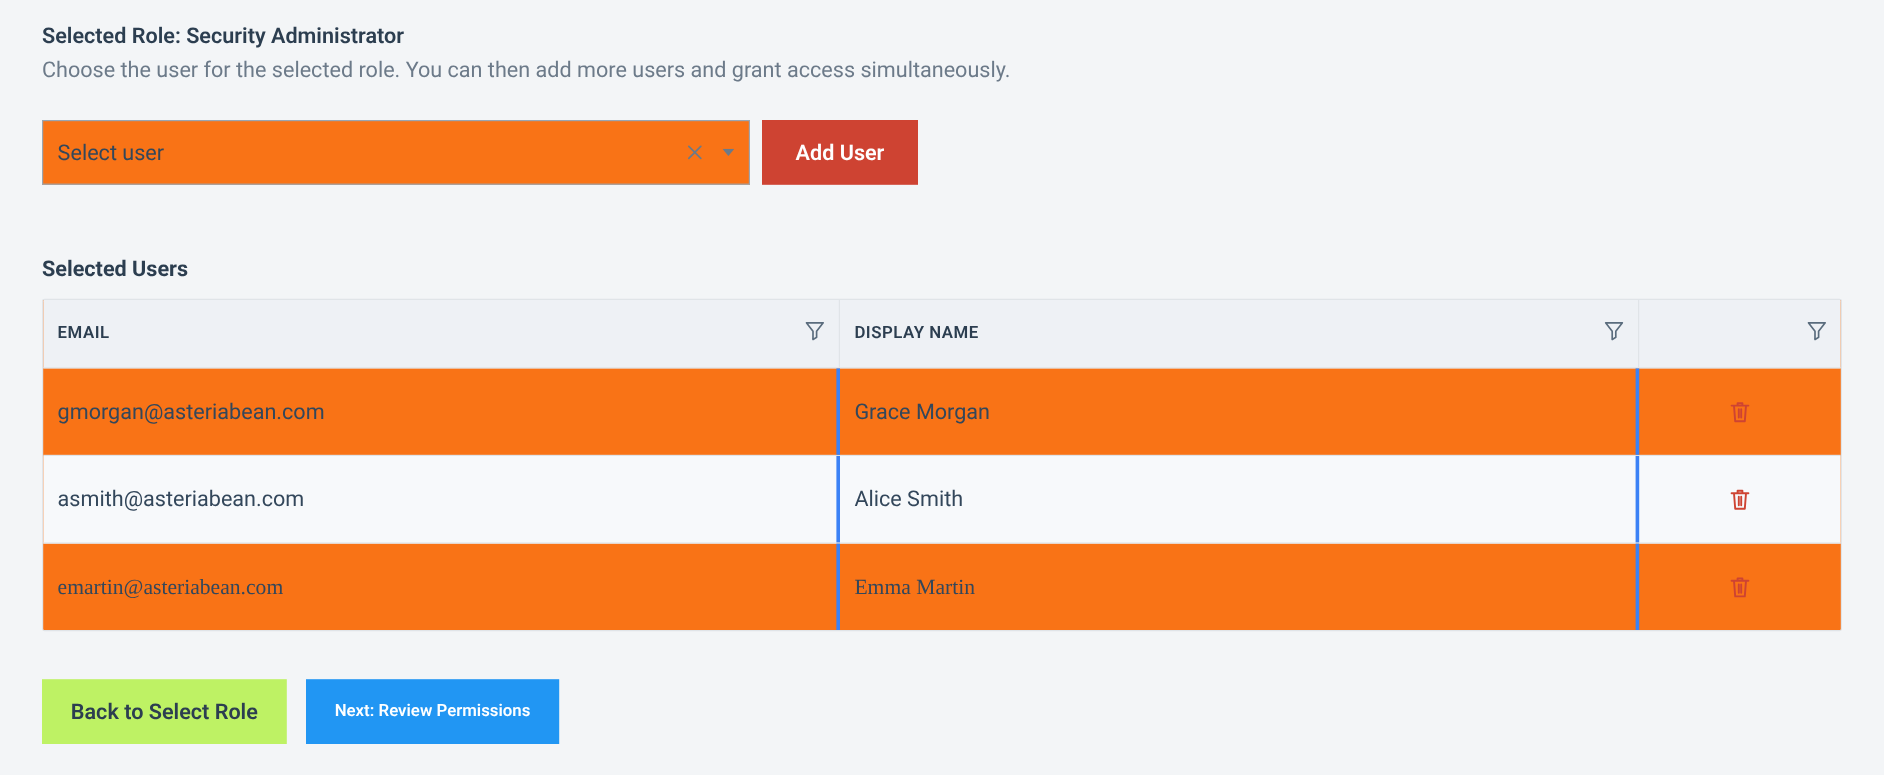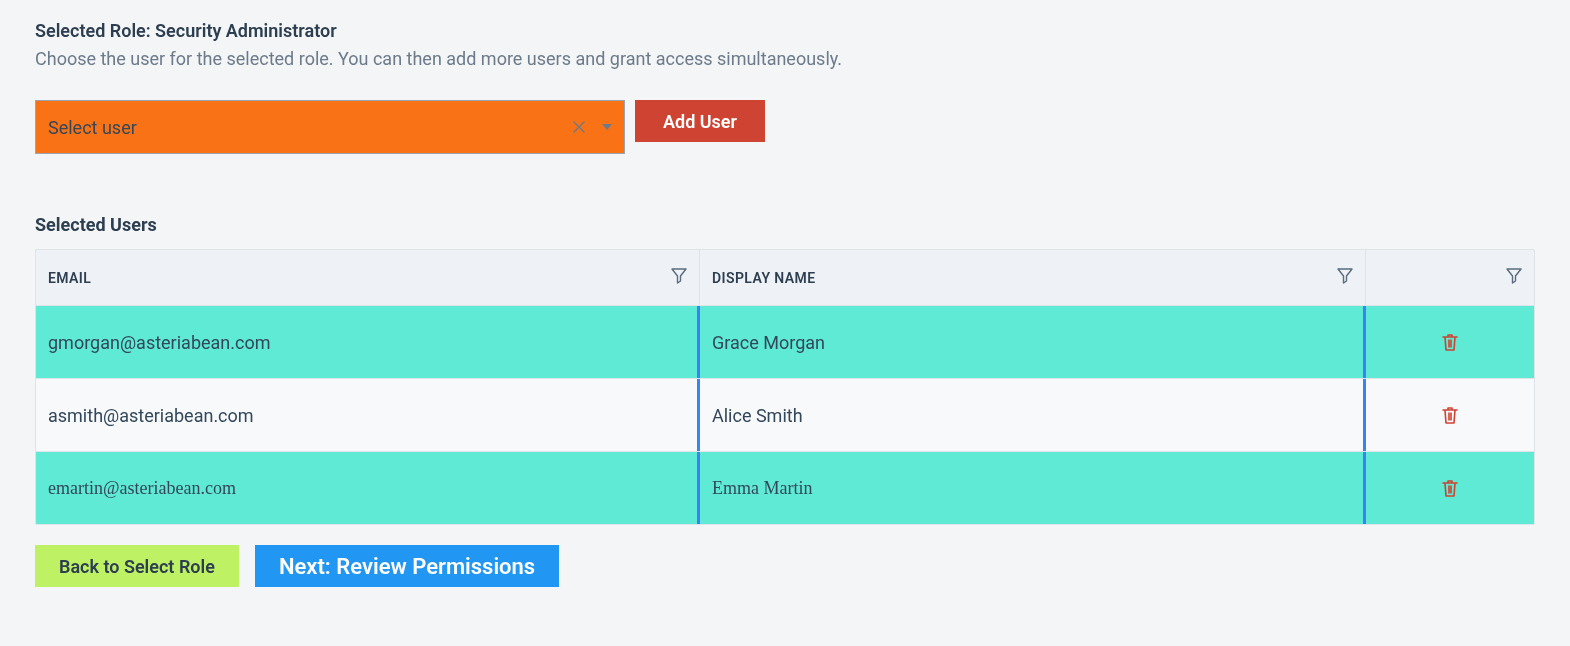--- a/index.html
+++ b/index.html
@@ -29,31 +29,31 @@
       border: 1px solid #9aa5b1;
       background: #f97316;
       display: flex;
       align-items: center;
       padding: 0 12px;
       cursor: pointer;
     }
     .dropdown-placeholder { flex: 1; color: #33475b; font-size: 18px; }
     .dropdown-icons { display: flex; align-items: center; gap: 16px; color: #6c7a89; }
     .dropdown-icons svg { display: block; }
-    .btn { border: none; font-weight: 600; cursor: pointer; font-family: inherit; height: 42px; }
+    .btn { border: none; font-weight: 600; cursor: pointer; font-family: inherit; height: 54px; }
     .btn-add { background: #CE4332; color: #fff; padding: 0 28px; font-size: 18px; }
     .btn-back { background: #bef264; color: #2c3e50; padding: 0 24px; font-size: 18px; }
-    .btn-next { background: #2196F3; color: #fff; padding: 0 24px; font-size: 22px; }
+    .btn-next { background: #2196F3; color: #fff; padding: 0 24px; font-size: 14px; }
     .selected-title { font-size: 18px; font-weight: 700; color: #2c3e50; margin-bottom: 14px; }
     .table {
       border: 1px solid #e0e4e8;
       border-radius: 2px;
       overflow: hidden;
-      background: #5eead4;
-      margin-bottom: 20px;
+      background: #f97316;
+      margin-bottom: 40px;
     }
     .thead { display: flex; background: #eef1f5; border-bottom: 1px solid #e0e4e8; }
     .th {
       padding: 18px 12px;
       font-size: 14px;
       font-weight: 600;
       color: #2c3e50;
       letter-spacing: 0.03em;
       display: flex;
       align-items: center;

